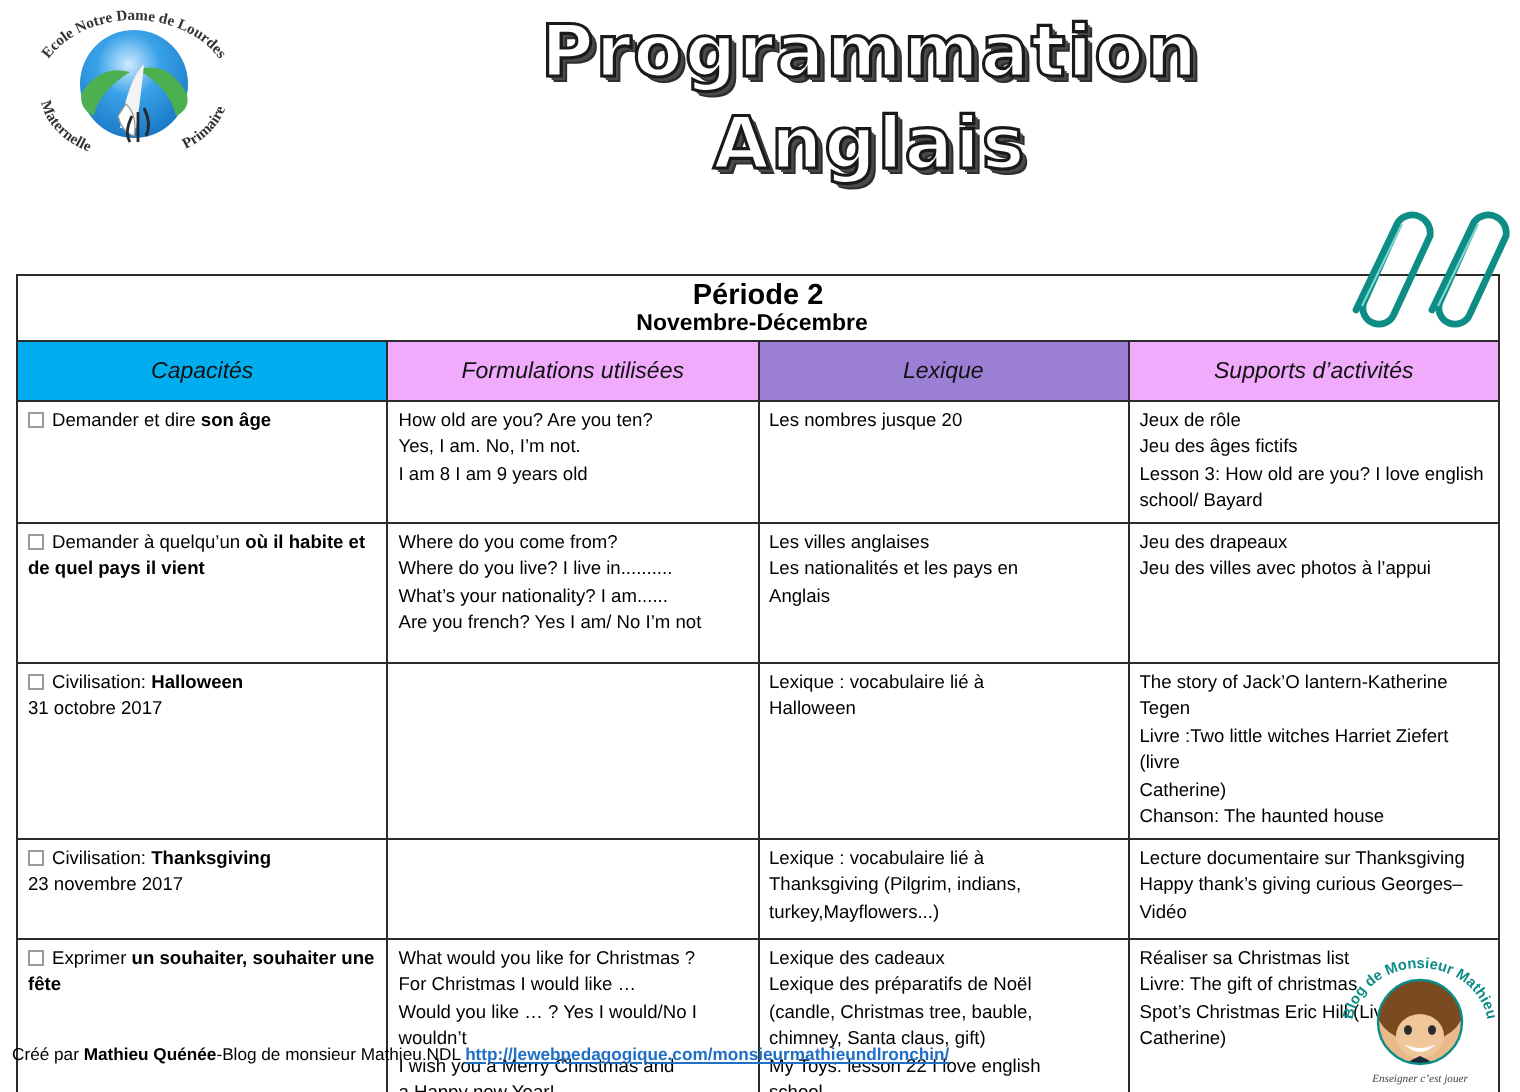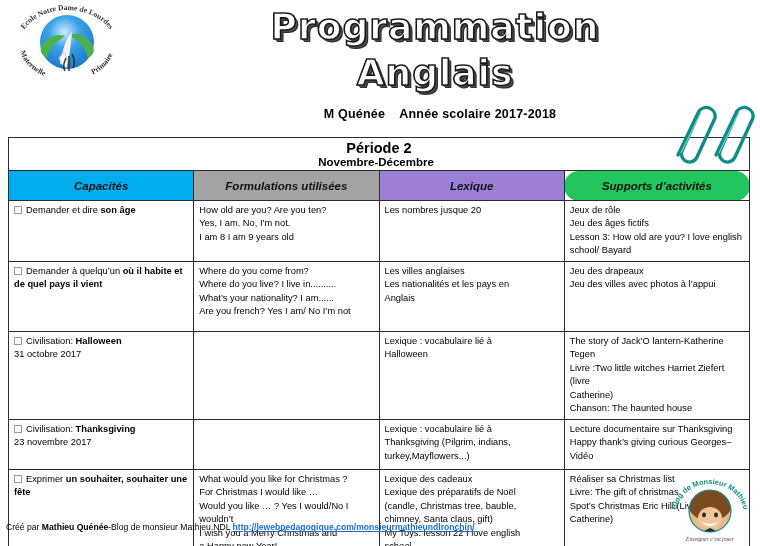--- a/index.html
+++ b/index.html
@@ -83,21 +83,21 @@
   }
   #period-label { font-size: 14.5px; font-weight: bold; }
   #period-months { font-size: 11.5px; font-weight: bold; padding-right: 6px; }
 
   
   thead th {
     height: 30px;
     text-align: center;
     vertical-align: middle !important;
     font-style: italic;
-    font-weight: bold;
+    font-weight: normal;
     font-size: 11.5px;
     color: #111;
     padding: 2px 4px !important;
   }
   th.h-capacites  { background: #00AEEF; }
   th.h-formul     { background: #FBB216; }
   th.h-lexique    { background: #9B7FD4; }
   th.h-supports   { background: #D800C8; }
 
   
@@ -171,21 +171,20 @@
         <textPath href="#arcBot" startOffset="82%" text-anchor="middle">Primaire</textPath>
       </text>
     </svg>
   </div>
 
   <div id="title-block">
     <div class="deco-title">Programmation</div>
     <div class="deco-title line2">Anglais</div>
   </div>
 
-  <div id="byline">M Quénée    Année scolaire 2017-2018</div>
 
   <div id="paperclips">
     <svg viewBox="0 0 92 76" width="92" height="76">
       <g fill="none" stroke="#0E8C86" stroke-width="3.4" stroke-linecap="round" stroke-linejoin="round">
         <path d="M12 62 L33 18 a9 9 0 0 1 16 7 L31 64 a8 8 0 0 1 -15 -6 L33 20"></path>
         <path d="M50 62 L71 18 a9 9 0 0 1 16 7 L69 64 a8 8 0 0 1 -15 -6 L71 20"></path>
       </g>
       <g fill="none" stroke="#7ED6CE" stroke-width="1.1">
         <path d="M15 60 L35 19"></path>
         <path d="M53 60 L73 19"></path>
@@ -199,23 +198,23 @@
     <tr>
       <td class="period-cell" colspan="4">
         <div class="period-inner">
           <span id="period-label">Période 2</span>
           <span id="period-months">Novembre-Décembre</span>
         </div>
       </td>
     </tr>
     <tr>
       <th class="h-capacites cap-cell" style="background: rgb(0, 174, 239);">Capacités</th>
-      <th class="h-formul form-cell" style="background: #a3a3a3;">Formulations utilisées</th>
+      <th class="h-formul form-cell" style="background: #f0abfc;">Formulations utilisées</th>
       <th class="h-lexique lex-cell" style="background: rgb(155, 127, 212);">Lexique</th>
-      <th class="h-supports sup-cell" style="background: #22c55e; border-radius: 15px;">Supports d’activités</th>
+      <th class="h-supports sup-cell" style="background: #f0abfc;">Supports d’activités</th>
     </tr>
   </thead>
   <tbody id="table-body">
       <tr style="height: 57px;">
         <td class="cap-cell"><span class="chk"></span><span>Demander et dire </span><span class="b">son âge</span></td>
         <td class="form-cell">
           <span class="line">How old are you? Are you ten?</span>
           <span class="line">Yes, I am. No, I’m not.</span>
           <span class="line">I am 8     I am 9 years old</span>
         </td>

